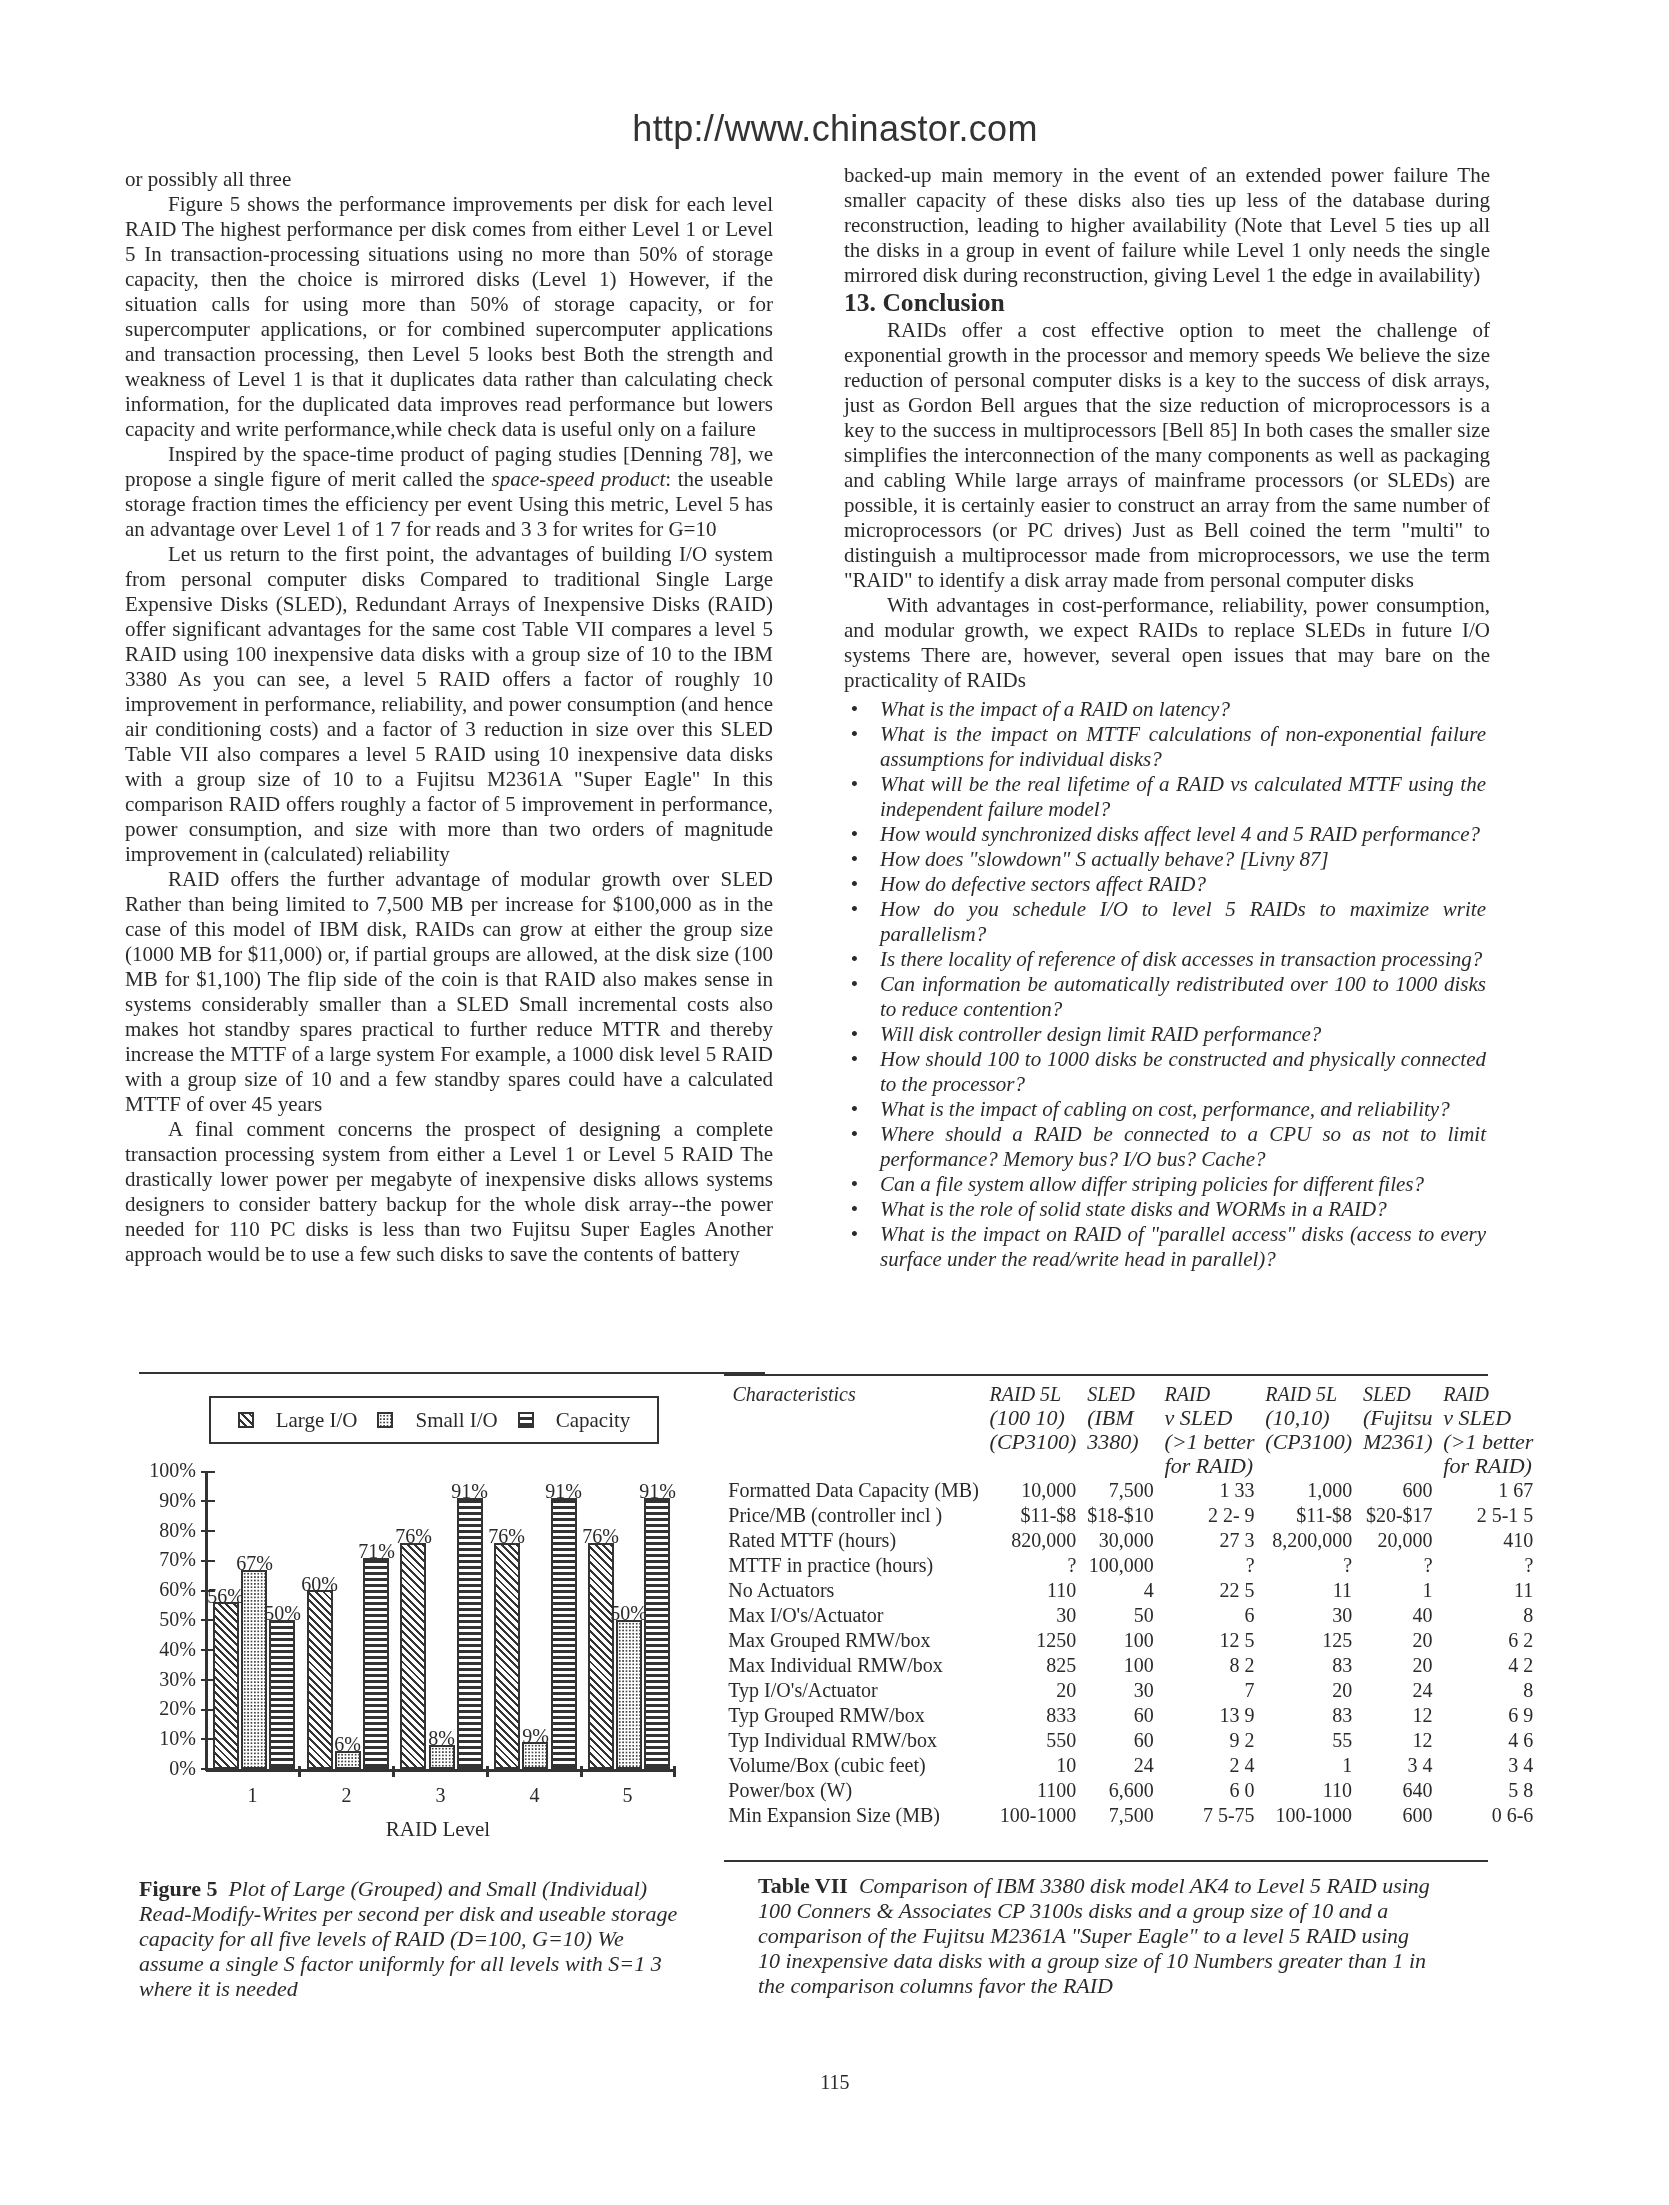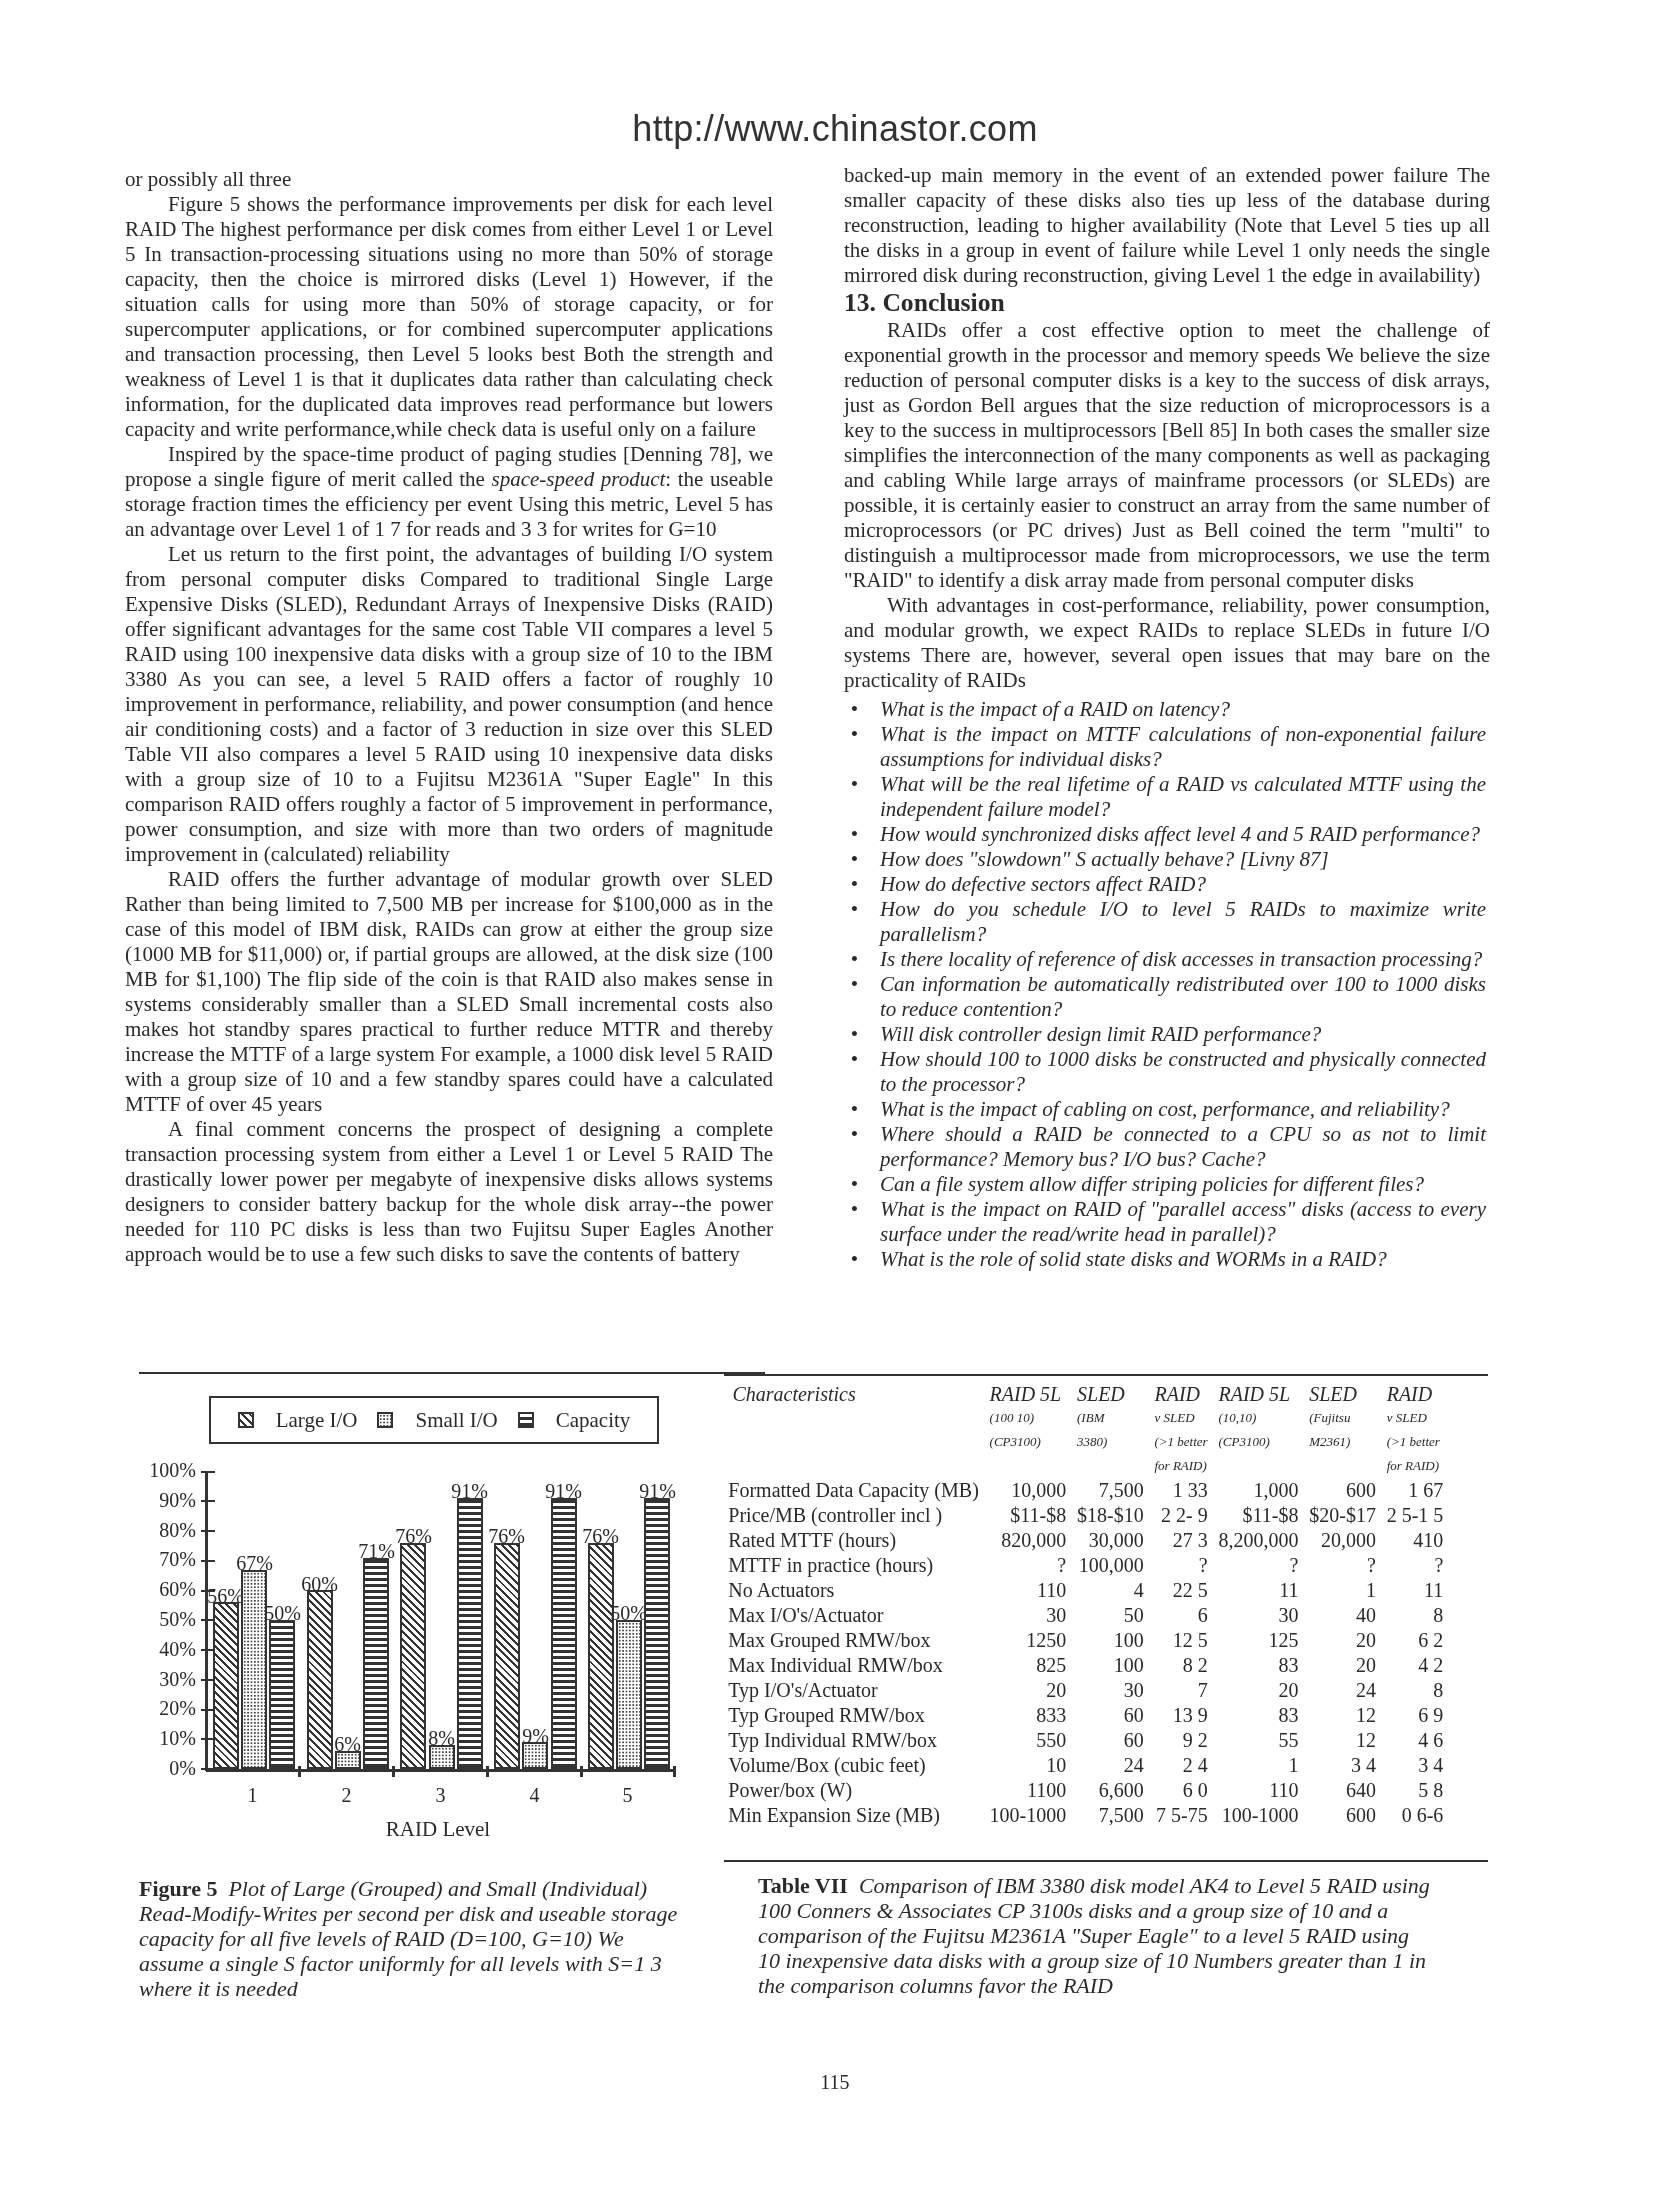--- a/index.html
+++ b/index.html
@@ -36,21 +36,21 @@
   .blabel{position:absolute;font-size:20px;text-align:center;width:61px;margin-top:12px;}
   .xlab{position:absolute;font-size:20px;width:27px;text-align:center;}
   .xtitle{position:absolute;font-size:21px;left:337px;width:202px;text-align:center;}
   .caption{position:absolute;font-size:22px;line-height:25px;font-style:italic;}
   .caption b{font-style:normal;}
   
   table.t7{position:absolute;left:727px;top:1382px;border-collapse:collapse;font-size:20px;}
   table.t7 th{font-style:italic;font-weight:normal;text-align:left;vertical-align:top;line-height:24px;padding:0 5.4px;}
   table.t7 td{line-height:25px;padding:0 5.4px;text-align:right;white-space:nowrap;}
   table.t7 td.lbl{text-align:left;padding-left:1.3px;}
-  .thsub{font-size:13px;display:block;line-height:24px;}
+  .thsub{font-size:22px;display:block;line-height:24px;}
   .pnum{position:absolute;top:2071px;left:0;width:1670px;text-align:center;font-size:20px;}
 </style>
 </head>
 <body>
 
 <div class="url">http://www.chinastor.com</div>
 
 <div class="col left">
   <p>or possibly all three</p>
   <p class="ind">Figure 5 shows the performance improvements per disk for each level RAID  The highest performance per disk comes from either Level 1 or Level 5  In transaction-processing situations using no more than 50% of storage capacity, then the choice is mirrored disks (Level 1)  However, if the situation calls for using more than 50% of storage capacity, or for supercomputer applications, or for combined supercomputer applications and transaction processing, then Level 5 looks best  Both the strength and weakness of Level 1 is that it duplicates data rather than calculating check information, for the duplicated data improves read performance but lowers capacity and write performance,while check data is useful only on a failure</p>
@@ -74,22 +74,22 @@
     <li>How does "slowdown" S actually behave? [Livny 87]</li>
     <li>How do defective sectors affect RAID?</li>
     <li>How do you schedule I/O to level 5 RAIDs to maximize write parallelism?</li>
     <li>Is there locality of reference of disk accesses in transaction processing?</li>
     <li>Can information be automatically redistributed over 100 to 1000 disks to reduce contention?</li>
     <li>Will disk controller design limit RAID performance?</li>
     <li>How should 100 to 1000 disks be constructed and physically connected to the processor?</li>
     <li>What is the impact of cabling on cost, performance, and reliability?</li>
     <li>Where should a RAID be connected to a CPU so as not to limit performance? Memory bus? I/O bus? Cache?</li>
     <li>Can a file system allow differ striping policies for different files?</li>
+    <li>What is the role of solid state disks and WORMs in a RAID?</li>
     <li>What is the impact on RAID of "parallel access" disks (access to every surface under the read/write head in parallel)?</li>
-    <li>What is the role of solid state disks and WORMs in a RAID?</li>
   </ul>
 </div>
 
 <div class="legend">
   <span class="it">
       <span class="sw pat-diag"></span>
       <span>Large I/O</span>
     </span>
   <span class="it">
       <span class="sw pat-dot"></span>

